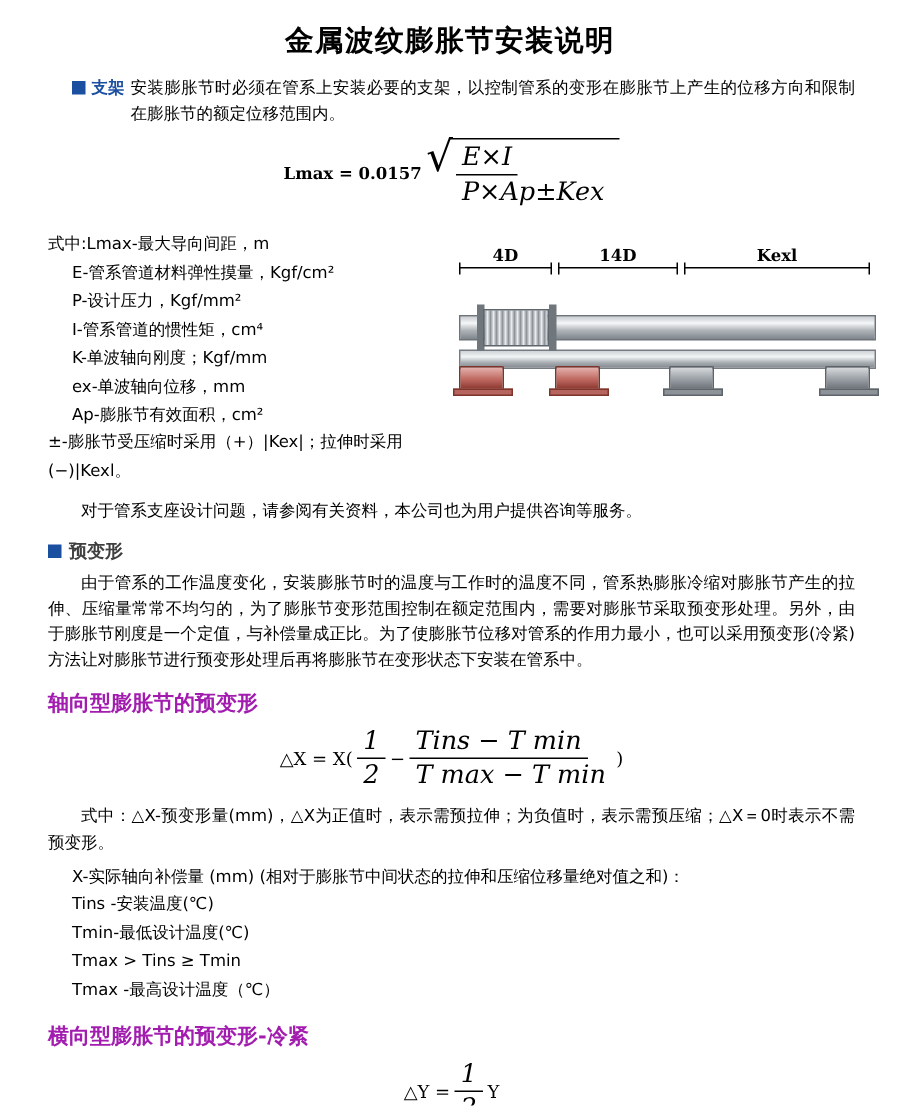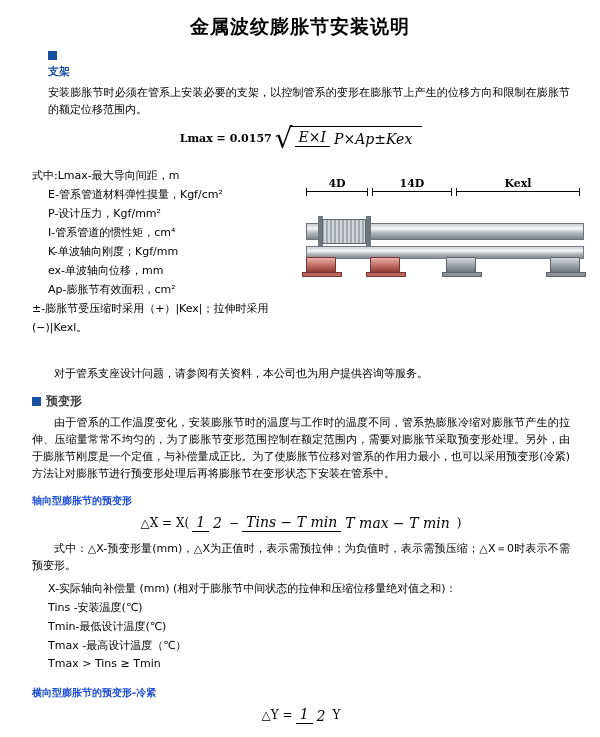--- a/index.html
+++ b/index.html
@@ -71,23 +71,23 @@
   .inline-head .htext {
     color: #1b4fa0;
     font-weight: bold;
     white-space: nowrap;
   }
   .inline-head .rest {
     text-align: justify;
     flex: 1;
   }
   .subhead {
-    color: #1d4ed8;
+    color: #a21caf;
     font-weight: bold;
-    font-size: 10px;
+    font-size: 14px;
     margin: 12px 0 6px 0;
     font-family: "DejaVu Sans", "Liberation Sans", sans-serif;
   }
   .formula-box {
     display: flex;
     justify-content: center;
     margin: 8px 0 10px 0;
   }
   .formula {
     font-family: "DejaVu Serif", "Liberation Serif", serif;
@@ -105,25 +105,25 @@
     font-size: 28px;
     line-height: 0.9;
     margin-right: -2px;
   }
   .radical .body {
     border-top: 1px solid #000;
     padding: 2px 6px 0 4px;
   }
   .frac {
     display: inline-flex;
-    flex-direction: row;
-    align-items: center;
+    flex-direction: column;
+    align-items: flex-start;
     vertical-align: middle;
     font-style: italic;
-    font-size: 14px;
+    font-size: 17px;
   }
   .frac .num {
     border-bottom: 1px solid #000;
     padding: 0 4px 1px 4px;
   }
   .frac .den {
     padding: 1px 4px 0 4px;
   }
   .legend-list {
     margin: 6px 0 4px 0;
@@ -272,21 +272,21 @@
 </style>
 </head>
 <body>
 
 <div class="page">
 
   <div class="title">金属波纹膨胀节安装说明</div>
 
   <div class="content">
 
-    <div class="inline-head txt-indent2" style="text-indent:0; padding-left:16px;flex-direction:column;">
+    <div class="inline-head txt-indent2" style="text-indent:0; padding-left:16px;">
       <span class="sq"></span>
       <span class="htext">支架</span>
       <span class="rest">安装膨胀节时必须在管系上安装必要的支架，以控制管系的变形在膨胀节上产生的位移方向和限制在膨胀节的额定位移范围内。</span>
     </div>
 
 
     <div class="formula-box">
       <div class="formula">
         <span class="lhs">Lmax = 0.0157</span>
         <span class="radical">
@@ -337,21 +337,21 @@
             <div class="bellows"></div>
             <div class="support red" style="left:8px;"></div>
             <div class="support red" style="left:72px;"></div>
             <div class="support" style="left:148px;"></div>
             <div class="support" style="left:252px;"></div>
           </div>
         </div>
       </div>
     </div>
 
-    <p class="indent" style="margin-top:24px;">对于管系支座设计问题，请参阅有关资料，本公司也为用户提供咨询等服务。</p>
+    <p class="indent" style="margin-top:4px;">对于管系支座设计问题，请参阅有关资料，本公司也为用户提供咨询等服务。</p>
 
     <div class="sec-head">
       <span class="sq"></span>
       <span class="htext">预变形</span>
     </div>
     <p class="indent">由于管系的工作温度变化，安装膨胀节时的温度与工作时的温度不同，管系热膨胀冷缩对膨胀节产生的拉伸、压缩量常常不均匀的，为了膨胀节变形范围控制在额定范围内，需要对膨胀节采取预变形处理。另外，由于膨胀节刚度是一个定值，与补偿量成正比。为了使膨胀节位移对管系的作用力最小，也可以采用预变形(冷紧)方法让对膨胀节进行预变形处理后再将膨胀节在变形状态下安装在管系中。</p>
 
     <div class="subhead">轴向型膨胀节的预变形</div>
 
     <div class="eq-center">
@@ -369,22 +369,22 @@
         <span>)</span>
       </div>
     </div>
 
     <p class="indent">式中：△X-预变形量(mm)，△X为正值时，表示需预拉伸；为负值时，表示需预压缩；△X＝0时表示不需预变形。</p>
 
     <div class="legend-list" style="padding-left:16px;">
       <div>X-实际轴向补偿量 (mm) (相对于膨胀节中间状态的拉伸和压缩位移量绝对值之和)：</div>
       <div>Tins -安装温度(℃)</div>
       <div>Tmin-最低设计温度(℃)</div>
+      <div>Tmax &gt; Tins ≥ Tmin</div>
       <div>Tmax -最高设计温度（℃）</div>
-      <div>Tmax &gt; Tins ≥ Tmin</div>
     </div>
 
 
     <div class="subhead">横向型膨胀节的预变形-冷紧</div>
 
     <div class="eq-center">
       <div class="row">
         <span>△Y =</span>
         <span class="frac">
           <span class="num">1</span>

